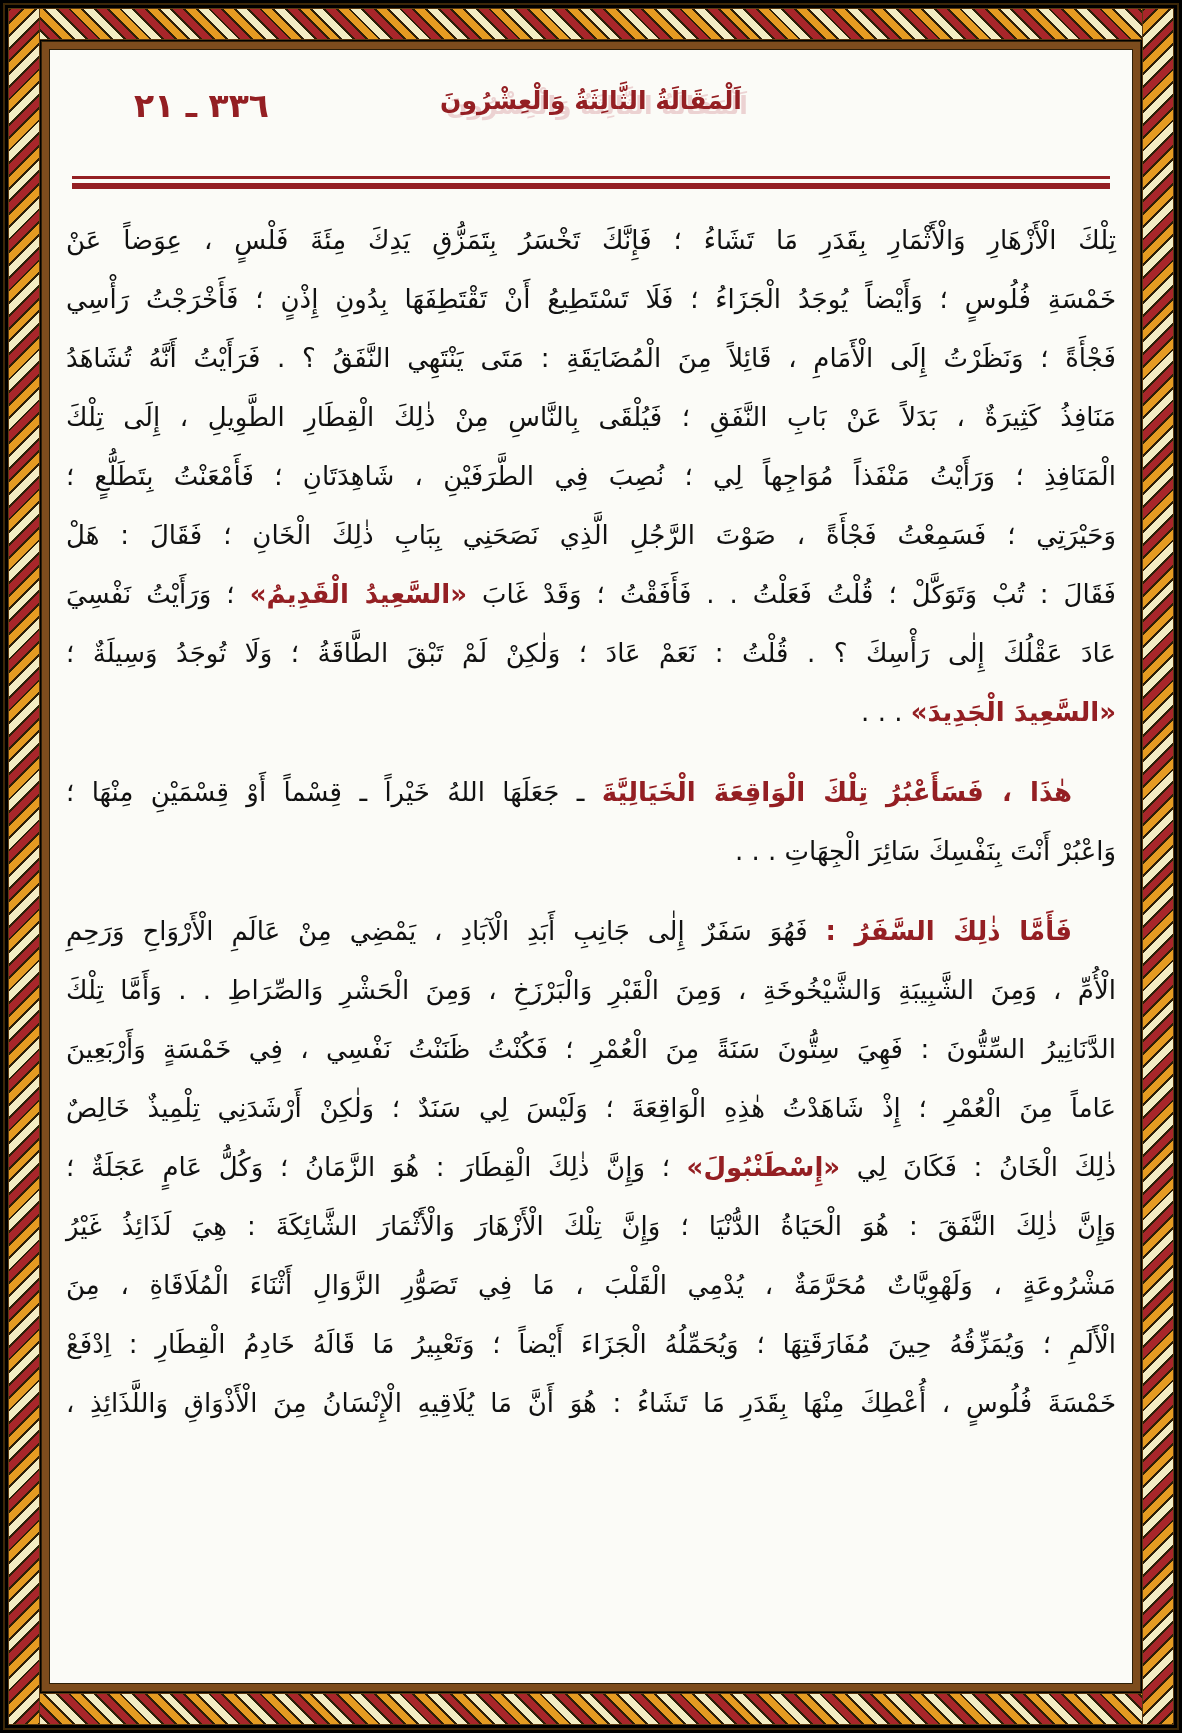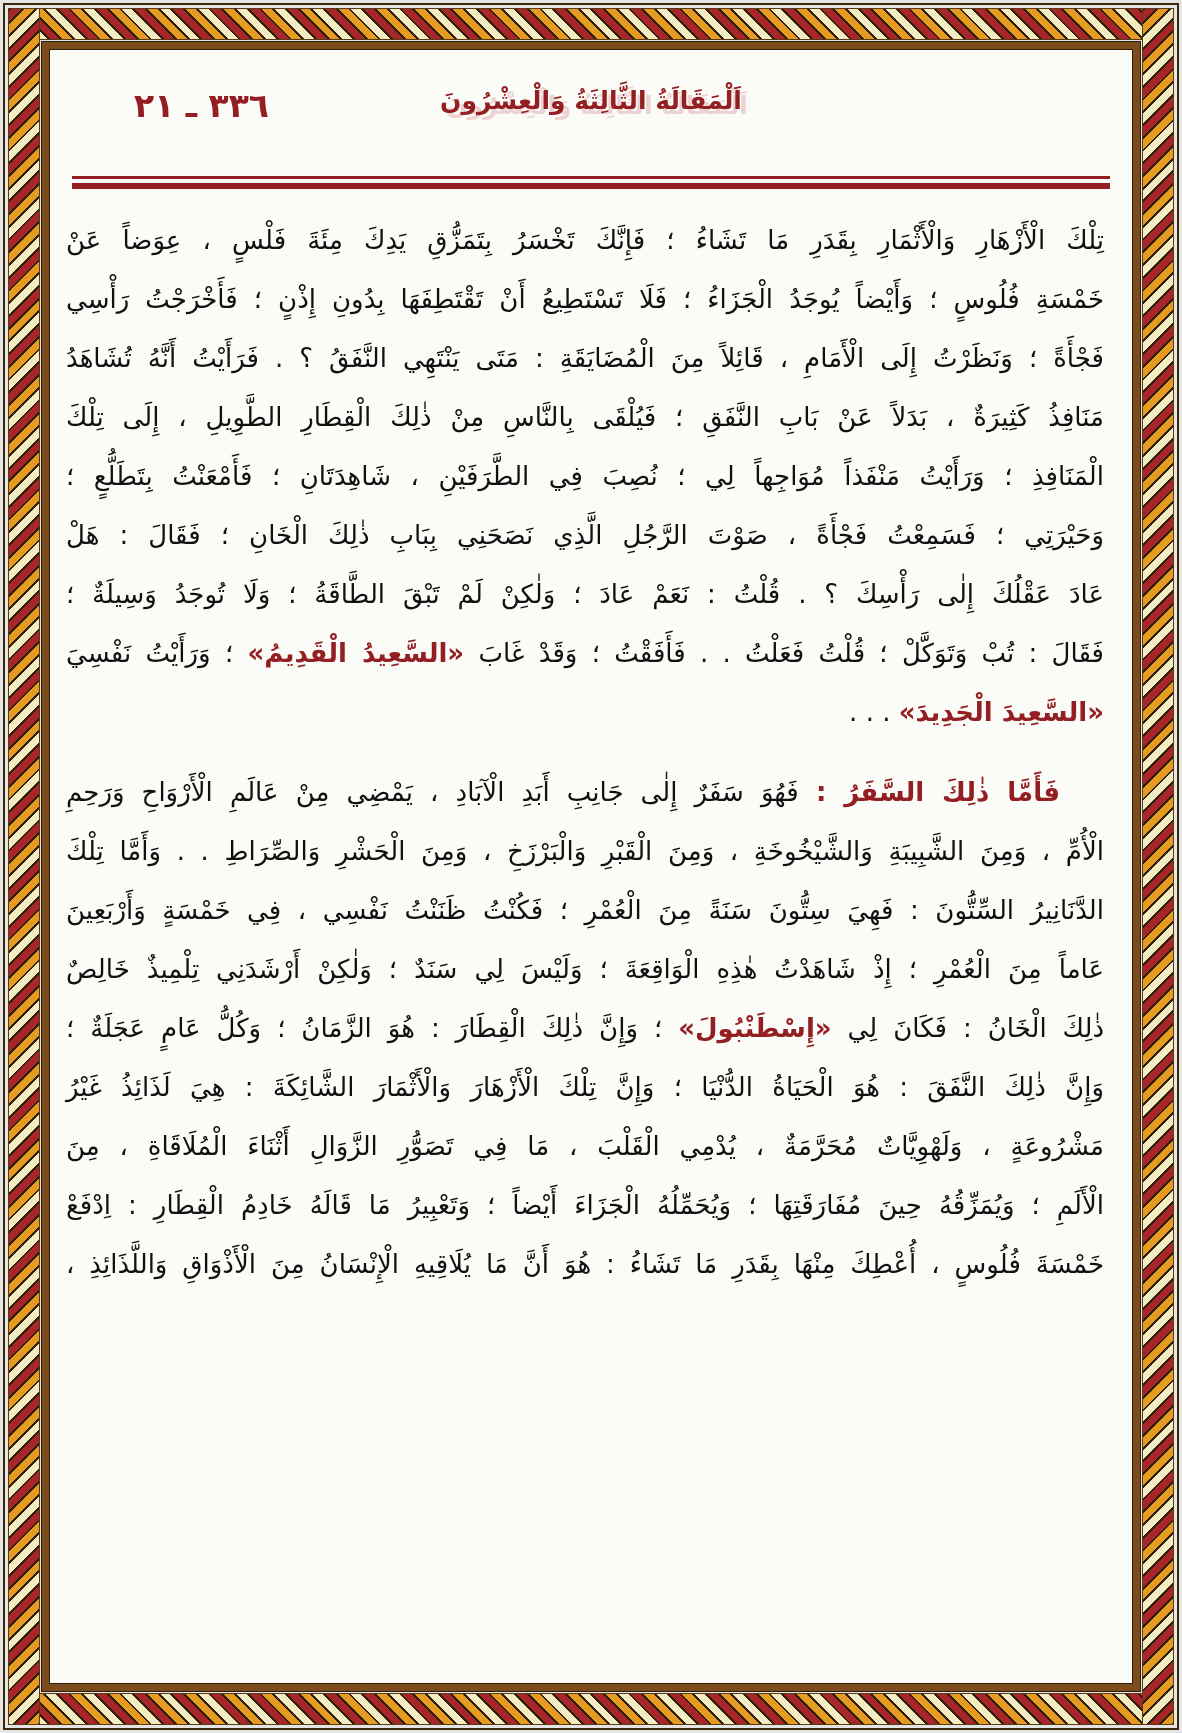--- a/index.html
+++ b/index.html
@@ -1,19 +1,19 @@
 <!DOCTYPE html>
 <html lang="ar" dir="rtl"><head>
 <meta charset="utf-8">
 <style>
   html,body{margin:0;padding:0;background:#ffffff;}
   .page{
     position:relative;
     width:1182px;height:1733px;
-    background:#e5e5e5;
+    background:#000000;
     font-family:"DejaVu Sans",sans-serif;
     overflow:hidden;
   }
   
   .frame-outline{
     position:absolute;inset:3px;
     border:2px solid #3c2708;
     pointer-events:none;
   }
   .chain{
@@ -76,21 +76,21 @@
     border-top:3px solid #941f23;
     height:4px;
     border-bottom:6px solid #941f23;
   }
   .body-text{
     margin-top:22px;
     direction:rtl;
     color:#111111;
     font-size:26px;
   }
-  .para{margin:0 12px 21px 0;}
+  .para{margin:0 0 21px 0;}
   .line{
     line-height:59px;
     height:59px;
     text-align:justify;
     text-align-last:justify;
     -moz-text-align-last:justify;
     white-space:normal;
   }
   .line.end{
     text-align:center;
@@ -119,23 +119,27 @@
     </div>
     <div class="rule"></div>
     <div class="body-text" id="body-text">
         <div class="para">
           <div class="line"><span class="seg">تِلْكَ الْأَزْهَارِ وَالْأَثْمَارِ بِقَدَرِ مَا تَشَاءُ ؛ فَإِنَّكَ تَخْسَرُ بِتَمَزُّقِ يَدِكَ مِئَةَ فَلْسٍ ، عِوَضاً عَنْ</span></div>
           <div class="line"><span class="seg">خَمْسَةِ فُلُوسٍ ؛ وَأَيْضاً يُوجَدُ الْجَزَاءُ ؛ فَلَا تَسْتَطِيعُ أَنْ تَقْتَطِفَهَا بِدُونِ إِذْنٍ ؛ فَأَخْرَجْتُ رَأْسِي</span></div>
           <div class="line"><span class="seg">فَجْأَةً ؛ وَنَظَرْتُ إِلَى الْأَمَامِ ، قَائِلاً مِنَ الْمُضَايَقَةِ : مَتَى يَنْتَهِي النَّفَقُ ؟ . فَرَأَيْتُ أَنَّهُ تُشَاهَدُ</span></div>
           <div class="line"><span class="seg">مَنَافِذُ كَثِيرَةٌ ، بَدَلاً عَنْ بَابِ النَّفَقِ ؛ فَيُلْقَى بِالنَّاسِ مِنْ ذٰلِكَ الْقِطَارِ الطَّوِيلِ ، إِلَى تِلْكَ</span></div>
           <div class="line"><span class="seg">الْمَنَافِذِ ؛ وَرَأَيْتُ مَنْفَذاً مُوَاجِهاً لِي ؛ نُصِبَ فِي الطَّرَفَيْنِ ، شَاهِدَتَانِ ؛ فَأَمْعَنْتُ بِتَطَلُّعٍ ؛</span></div>
           <div class="line"><span class="seg">وَحَيْرَتِي ؛ فَسَمِعْتُ فَجْأَةً ، صَوْتَ الرَّجُلِ الَّذِي نَصَحَنِي بِبَابِ ذٰلِكَ الْخَانِ ؛ فَقَالَ : هَلْ</span></div>
+          <div class="line"><span class="seg">فَقَالَ : تُبْ وَتَوَكَّلْ ؛ قُلْتُ فَعَلْتُ . . فَأَفَقْتُ ؛ وَقَدْ غَابَ </span><span class="seg red">«السَّعِيدُ الْقَدِيمُ»</span><span class="seg"> ؛ وَرَأَيْتُ نَفْسِيَ</span></div>
           <div class="line"><span class="seg">عَادَ عَقْلُكَ إِلٰى رَأْسِكَ ؟ . قُلْتُ : نَعَمْ عَادَ ؛ وَلٰكِنْ لَمْ تَبْقَ الطَّاقَةُ ؛ وَلَا تُوجَدُ وَسِيلَةٌ ؛</span></div>
-          <div class="line"><span class="seg">فَقَالَ : تُبْ وَتَوَكَّلْ ؛ قُلْتُ فَعَلْتُ . . فَأَفَقْتُ ؛ وَقَدْ غَابَ </span><span class="seg red">«السَّعِيدُ الْقَدِيمُ»</span><span class="seg"> ؛ وَرَأَيْتُ نَفْسِيَ</span></div>
           <div class="line end"><span class="seg red">«السَّعِيدَ الْجَدِيدَ»</span><span class="seg"> . . .</span></div>
+        </div>
+        <div class="para">
+          <div class="line indent"><span class="seg red">هٰذَا ، فَسَأَعْبُرُ تِلْكَ الْوَاقِعَةَ الْخَيَالِيَّةَ</span><span class="seg"> ـ جَعَلَهَا اللهُ خَيْراً ـ قِسْماً أَوْ قِسْمَيْنِ مِنْهَا ؛</span></div>
+          <div class="line end"><span class="seg">وَاعْبُرْ أَنْتَ بِنَفْسِكَ سَائِرَ الْجِهَاتِ . . .</span></div>
         </div>
         <div class="para">
           <div class="line indent"><span class="seg red">فَأَمَّا ذٰلِكَ السَّفَرُ :</span><span class="seg"> فَهُوَ سَفَرٌ إِلٰى جَانِبِ أَبَدِ الْآبَادِ ، يَمْضِي مِنْ عَالَمِ الْأَرْوَاحِ وَرَحِمِ</span></div>
           <div class="line"><span class="seg">الْأُمِّ ، وَمِنَ الشَّبِيبَةِ وَالشَّيْخُوخَةِ ، وَمِنَ الْقَبْرِ وَالْبَرْزَخِ ، وَمِنَ الْحَشْرِ وَالصِّرَاطِ . . وَأَمَّا تِلْكَ</span></div>
           <div class="line"><span class="seg">الدَّنَانِيرُ السِّتُّونَ : فَهِيَ سِتُّونَ سَنَةً مِنَ الْعُمْرِ ؛ فَكُنْتُ ظَنَنْتُ نَفْسِي ، فِي خَمْسَةٍ وَأَرْبَعِينَ</span></div>
           <div class="line"><span class="seg">عَاماً مِنَ الْعُمْرِ ؛ إِذْ شَاهَدْتُ هٰذِهِ الْوَاقِعَةَ ؛ وَلَيْسَ لِي سَنَدٌ ؛ وَلٰكِنْ أَرْشَدَنِي تِلْمِيذٌ خَالِصٌ</span></div>
           <div class="line"><span class="seg">ذٰلِكَ الْخَانُ : فَكَانَ لِي </span><span class="seg red">«إِسْطَنْبُولَ»</span><span class="seg"> ؛ وَإِنَّ ذٰلِكَ الْقِطَارَ : هُوَ الزَّمَانُ ؛ وَكُلُّ عَامٍ عَجَلَةٌ ؛</span></div>
           <div class="line"><span class="seg">وَإِنَّ ذٰلِكَ النَّفَقَ : هُوَ الْحَيَاةُ الدُّنْيَا ؛ وَإِنَّ تِلْكَ الْأَزْهَارَ وَالْأَثْمَارَ الشَّائِكَةَ : هِيَ لَذَائِذُ غَيْرُ</span></div>
           <div class="line"><span class="seg">مَشْرُوعَةٍ ، وَلَهْوِيَّاتٌ مُحَرَّمَةٌ ، يُدْمِي الْقَلْبَ ، مَا فِي تَصَوُّرِ الزَّوَالِ أَثْنَاءَ الْمُلَاقَاةِ ، مِنَ</span></div>
           <div class="line"><span class="seg">الْأَلَمِ ؛ وَيُمَزِّقُهُ حِينَ مُفَارَقَتِهَا ؛ وَيُحَمِّلُهُ الْجَزَاءَ أَيْضاً ؛ وَتَعْبِيرُ مَا قَالَهُ خَادِمُ الْقِطَارِ : اِدْفَعْ</span></div>

